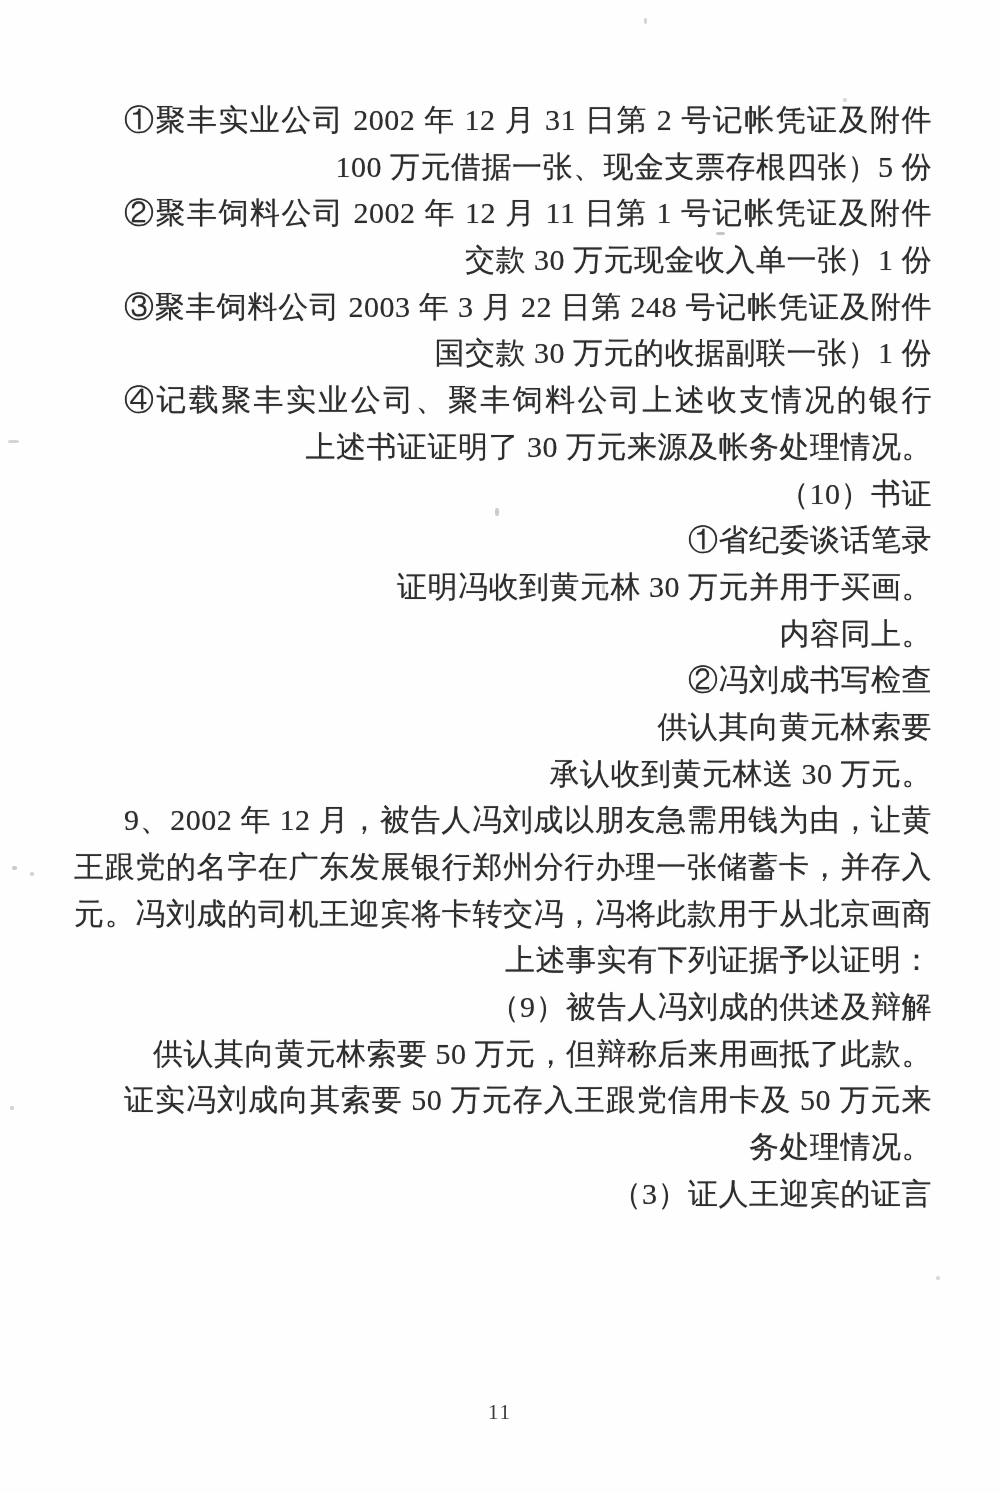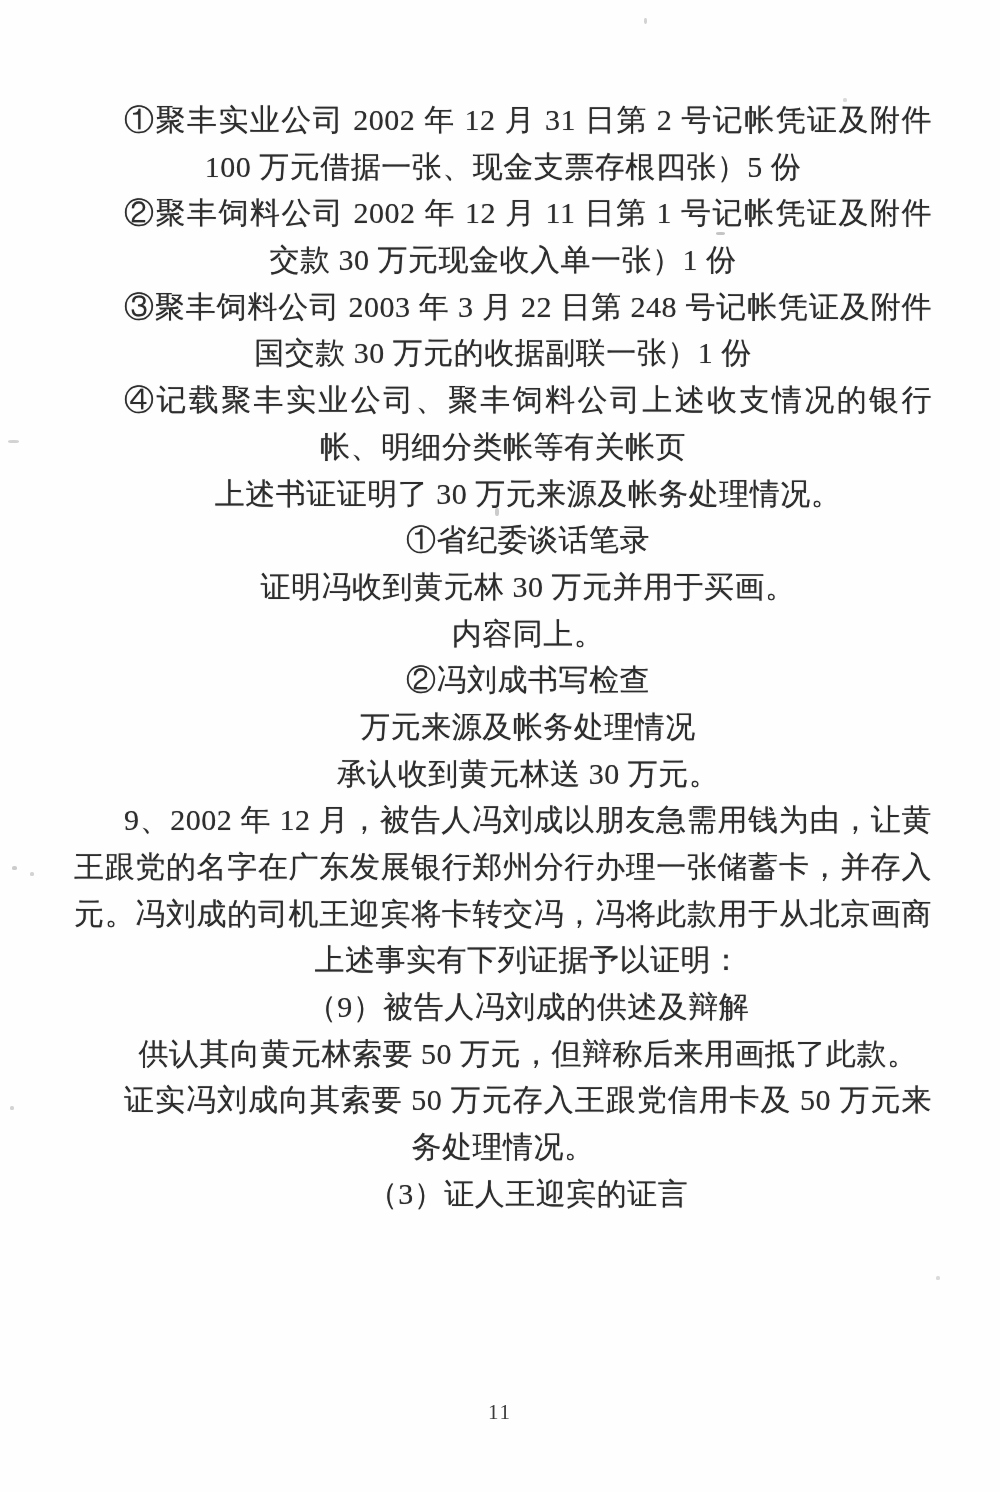--- a/index.html
+++ b/index.html
@@ -21,21 +21,21 @@
     position: absolute;
     left: 74px;
     top: 97px;
     width: 858px;
   }
   .line {
     font-size: 30px;
     height: 46.7px;
     line-height: 46.7px;
     letter-spacing: 0.5px;
-    text-align: center;
+    text-align: right;
     white-space: normal;
     overflow: hidden;
     text-shadow: 0 0 0.8px rgba(45,45,45,0.55);
   }
   .line.indent {
     text-indent: 50px;
   }
   .line.justify {
     text-align: justify;
     text-align-last: justify;
@@ -62,27 +62,27 @@
 <div class="page">
   <div class="text-block">
 
   <div class="line indent justify">①聚丰实业公司 2002 年 12 月 31 日第 2 号记帐凭证及附件（陈勇</div>
       <div class="line">100 万元借据一张、现金支票存根四张）5 份</div>
       <div class="line indent justify">②聚丰饲料公司 2002 年 12 月 11 日第 1 号记帐凭证及附件（陈勇</div>
       <div class="line">交款 30 万元现金收入单一张）1 份</div>
       <div class="line indent justify">③聚丰饲料公司 2003 年 3 月 22 日第 248 号记帐凭证及附件（弓永</div>
       <div class="line">国交款 30 万元的收据副联一张）1 份</div>
       <div class="line indent justify">④记载聚丰实业公司、聚丰饲料公司上述收支情况的银行帐、现金</div>
-      <div class="line">帐、明细分类帐等有关帐页</div>
       <div class="line indent">上述书证证明了 30 万元来源及帐务处理情况。</div>
+      <div class="line indent">（10）书证</div>
       <div class="line indent">①省纪委谈话笔录</div>
       <div class="line indent">证明冯收到黄元林 30 万元并用于买画。</div>
       <div class="line indent">内容同上。</div>
       <div class="line indent">②冯刘成书写检查</div>
-      <div class="line indent">万元来源及帐务处理情况</div>
+      <div class="line indent">供认其向黄元林索要</div>
       <div class="line indent">承认收到黄元林送 30 万元。</div>
       <div class="line indent justify">9、2002 年 12 月，被告人冯刘成以朋友急需用钱为由，让黄元林以</div>
       <div class="line justify">王跟党的名字在广东发展银行郑州分行办理一张储蓄卡，并存入 50 万</div>
       <div class="line justify">元。冯刘成的司机王迎宾将卡转交冯，冯将此款用于从北京画商王跟党</div>
       <div class="line indent">上述事实有下列证据予以证明：</div>
       <div class="line indent">（9）被告人冯刘成的供述及辩解</div>
       <div class="line indent">供认其向黄元林索要 50 万元，但辩称后来用画抵了此款。</div>
       <div class="line indent justify">证实冯刘成向其索要 50 万元存入王跟党信用卡及 50 万元来源、帐</div>
       <div class="line">务处理情况。</div>
       <div class="line indent">（3）证人王迎宾的证言</div>

